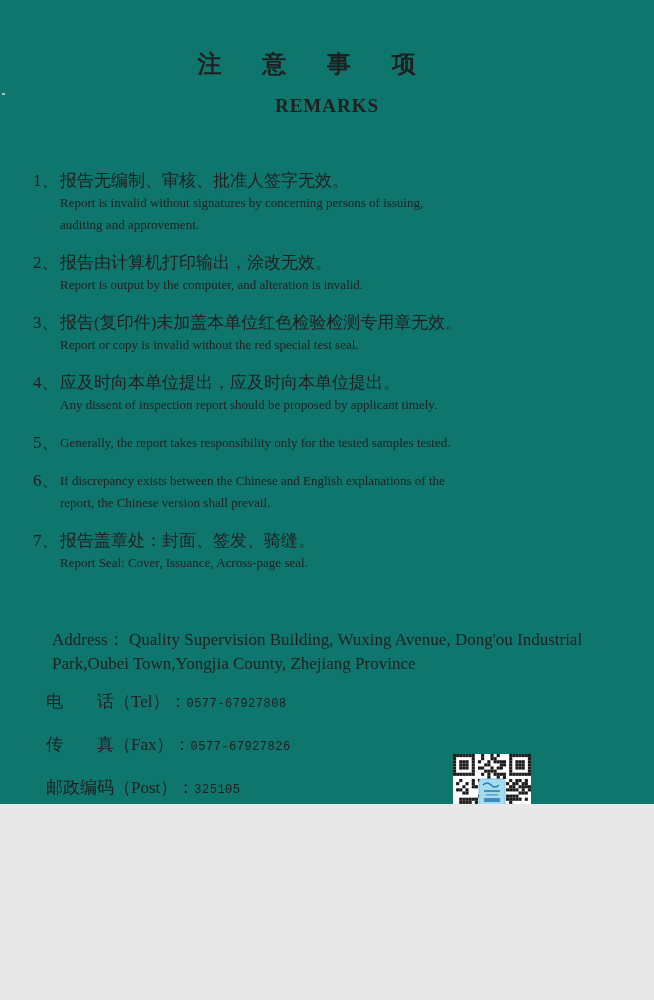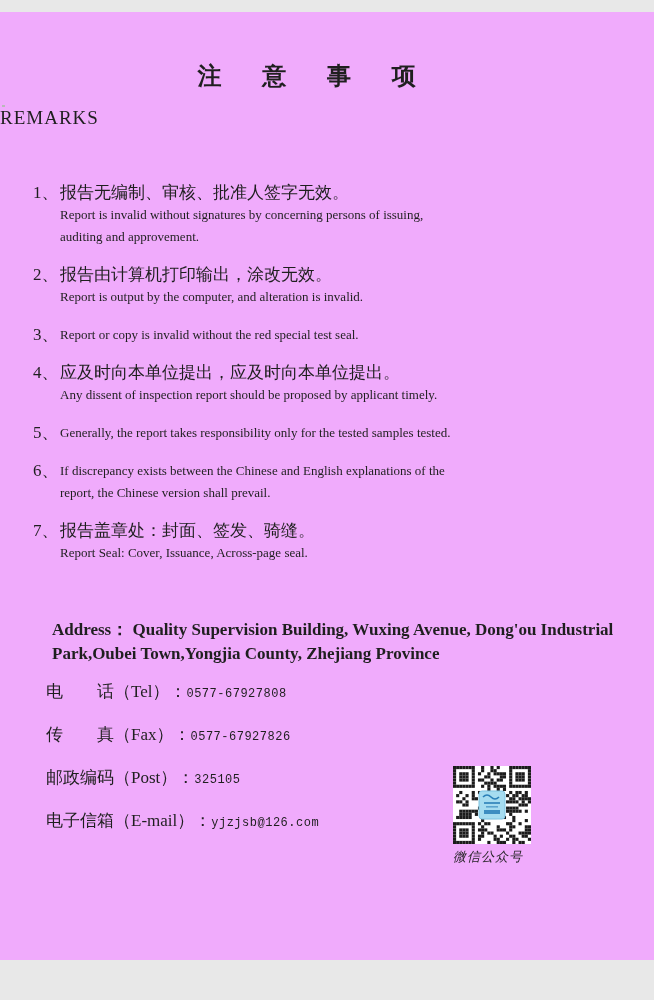--- a/index.html
+++ b/index.html
@@ -3,41 +3,41 @@
 <meta charset="utf-8">
 <style>
   html,body{margin:0;padding:0;}
   body{
     background:#e8e8e8;
     font-family:"Liberation Serif","DejaVu Serif",serif;
   }
   .page{
     position:relative;
     width:654px;
-    height:948px;
-    margin:12px auto;
-    background:#f0abfc;
+    height:804px;
+    margin:0 auto;
+    background:#0f766e;
     color:#1f1f1f;
     overflow:hidden;
   }
   
   .title-zh{
     margin:50px 0 0 0;
     font-size:24px;
     font-weight:bold;
     text-align:center;
     letter-spacing:1.7em;
     line-height:1.2;
     white-space:nowrap;
   }
   .title-en{
     margin:16px 0 0 0;
     font-size:19px;
-    font-weight:normal;
-    text-align:left;
+    font-weight:bold;
+    text-align:center;
     letter-spacing:1px;
     line-height:1.2;
   }
   
   .notes{
     margin:52px 0 0 33px;
   }
   .note{
     display:flex;
     align-items:flex-start;
@@ -51,21 +51,21 @@
   }
   .note .body{flex:1 1 auto;}
   .note .zh{white-space:nowrap;}
   .note .en{white-space:nowrap;font-size:13px;}
   
   .address{
     margin:54px 0 0 52px;
     line-height:24px;
     font-size:17px;
   }
-  .address .en{white-space:nowrap;font-weight:bold;}
+  .address .en{white-space:nowrap;}
   
   .contacts{
     margin:16px 0 0 46px;
   }
   .contact-row{
     line-height:20px;
     margin-bottom:21px;
     font-size:17px;
     white-space:nowrap;
   }
@@ -127,20 +127,21 @@
       <span class="num">2、</span>
       <div class="body">
         <div class="zh">报告由计算机打印输出，涂改无效。</div>
         <div class="en">Report is output by the computer, and alteration is invalid.</div>
       </div>
     </div>
 
     <div class="note">
       <span class="num">3、</span>
       <div class="body">
+        <div class="zh">报告(复印件)未加盖本单位红色检验检测专用章无效。</div>
         <div class="en">Report or copy is invalid without the red special test seal.</div>
       </div>
     </div>
 
     <div class="note">
       <span class="num">4、</span>
       <div class="body">
         <div class="zh">应及时向本单位提出，应及时向本单位提出。</div>
         <div class="en">Any dissent of inspection report should be proposed by applicant timely.</div>
       </div>

